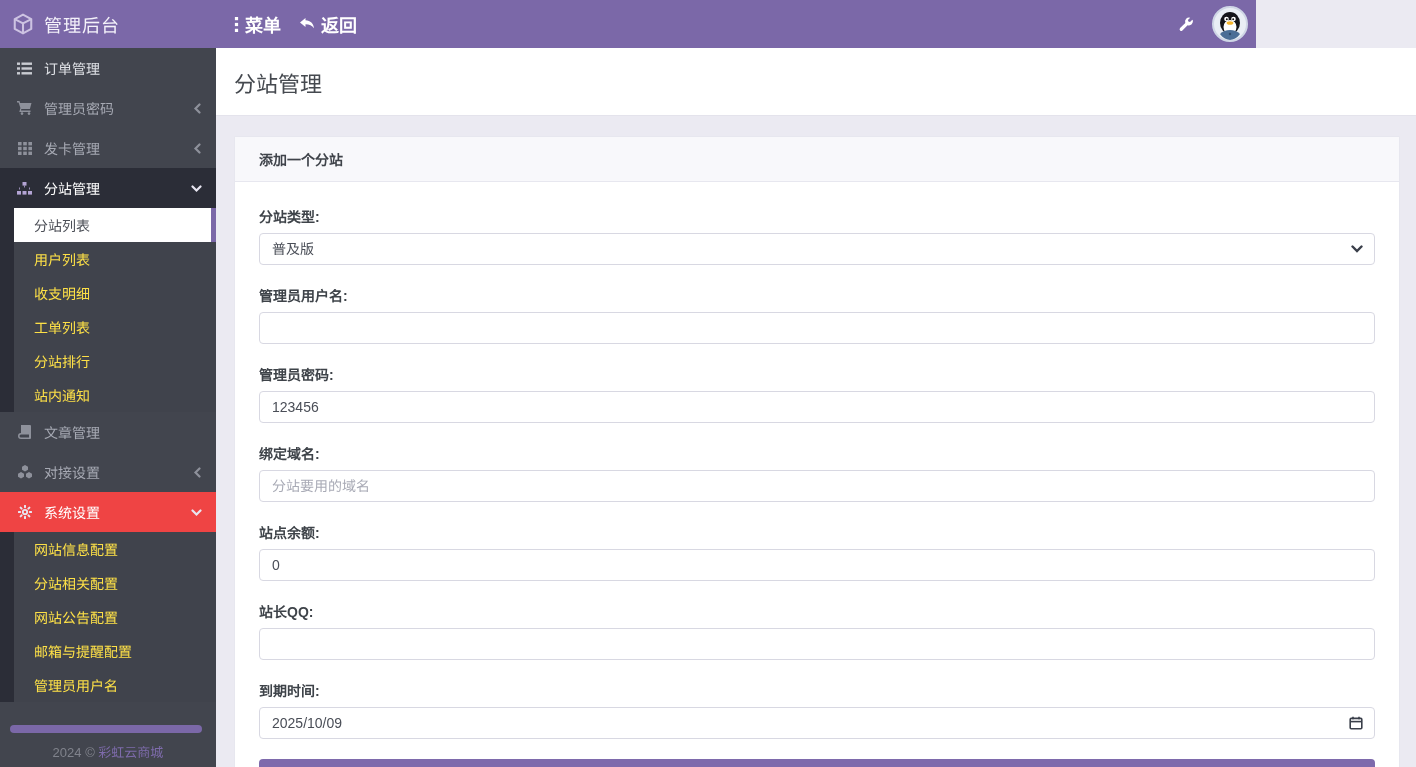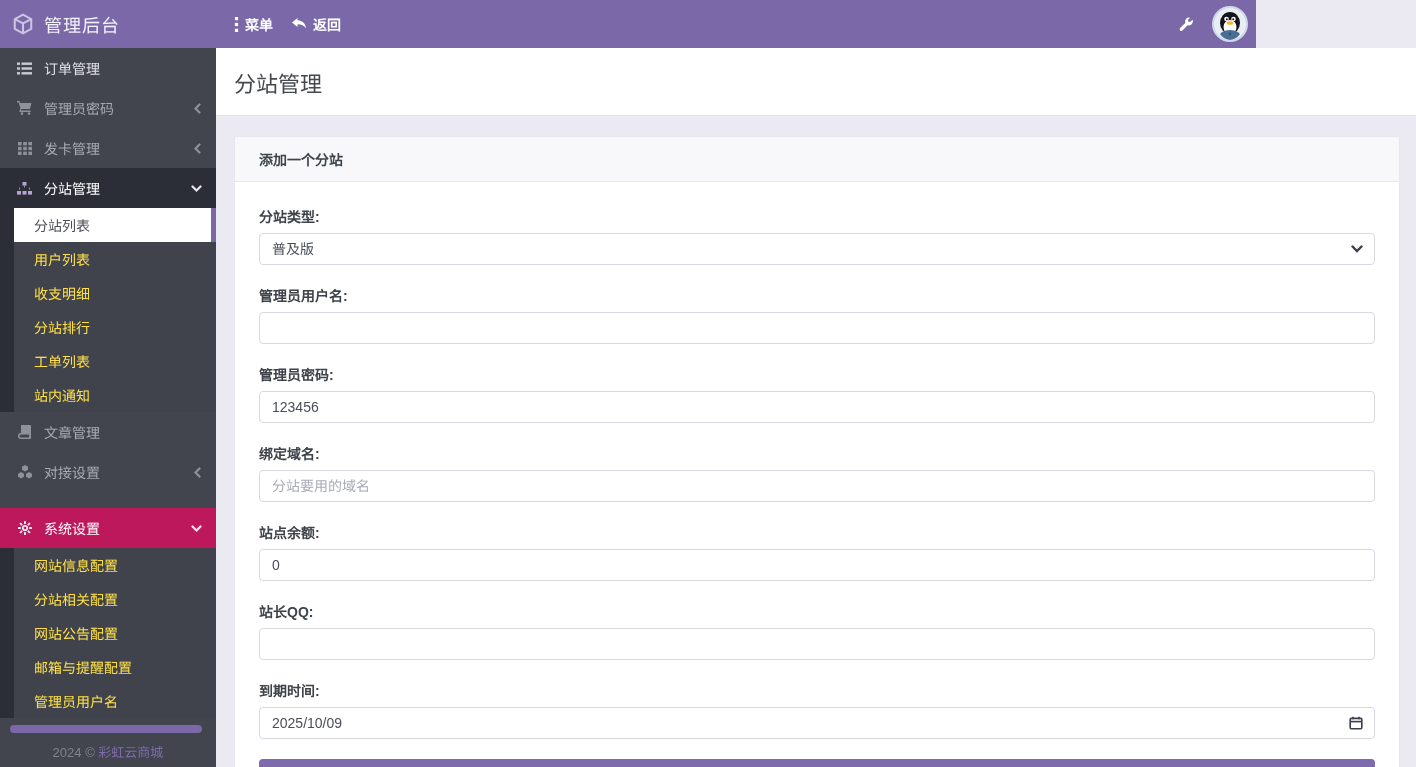--- a/index.html
+++ b/index.html
@@ -6,40 +6,40 @@
   html,body { width:1416px; height:767px; overflow:hidden;
     font-family:"Liberation Sans","DejaVu Sans",sans-serif; background:#ebeaf2; }
 
   
   .topbar { position:absolute; top:0; left:0; width:1256px; height:48px;
     background:#7b68a8; display:flex; align-items:center; z-index:10; }
   .brand { width:216px; display:flex; align-items:center; padding-left:12px; gap:10px; }
   .brand svg { flex:none; }
   .brand-title { color:#f4f2fa; font-size:18px; letter-spacing:1px; }
   .topbar-btn { display:flex; align-items:center; gap:6px; color:#fff;
-    font-size:14px; font-weight:700; margin-left:18px; cursor:pointer; }
+    font-size:18px; font-weight:700; margin-left:18px; cursor:pointer; }
   .topbar-btn svg { display:block; }
   .topbar-right { margin-left:auto; display:flex; align-items:center; gap:18px; padding-right:8px; }
   .wrench-btn { cursor:pointer; display:flex; }
   .avatar { width:36px; height:36px; border-radius:50%; overflow:hidden;
     background:#dfe7ee; border:2px solid #cfd6e6; cursor:pointer; }
 
   
   .sidebar { position:absolute; top:48px; left:0; width:216px; bottom:0;
     background:#42454e; }
   .nav-item { height:40px; display:flex; align-items:center; padding:0 14px 0 16px;
     color:#a6a9b3; font-size:14px; cursor:pointer; }
   .nav-item .nav-ico { width:17px; margin-right:11px; display:flex; justify-content:center; color:#8e919b; }
   .nav-item.bright { color:#dfe1e6; }
   .nav-item.bright .nav-ico { color:#c9cbd2; }
   .nav-item .chev { margin-left:auto; color:#8e919b; display:flex; }
   .nav-item.active { background:#2b2d37; color:#ffffff; }
   .nav-item.active .nav-ico { color:#b3a4d4; }
   .nav-item.active .chev { color:#e8e6f1; }
-  .nav-item.active2 { background:#be185d; color:#ffffff;margin-top:16px; }
+  .nav-item.active2 { background:#ef4444; color:#ffffff; }
   .nav-item.active2 .nav-ico { color:#e8e6f1; }
   .nav-item.active2 .chev { color:#e8e6f1; }
   .submenu { border-left:14px solid #2b2d37; background:#40434c; }
   .sub-item { height:34px; display:flex; align-items:center; padding-left:20px;
     color:#fde047; font-size:14px; cursor:pointer; position:relative; }
   .sub-item.current { background:#ffffff; color:#4c4f57; }
   .sub-item.current::after { content:""; position:absolute; right:0; top:0; bottom:0;
     width:5px; background:#7b68a8; }
   .side-scrollbar { position:absolute; left:10px; right:14px; bottom:34px; height:8px;
     border-radius:4px; background:#7b68a8; cursor:grab; }
@@ -197,24 +197,24 @@
     <div class="sub-item current">
       <span>分站列表</span>
     </div>
     <div class="sub-item">
       <span>用户列表</span>
     </div>
     <div class="sub-item">
       <span>收支明细</span>
     </div>
     <div class="sub-item">
+      <span>工单列表</span>
+    </div>
+    <div class="sub-item">
       <span>分站排行</span>
-    </div>
-    <div class="sub-item">
-      <span>工单列表</span>
     </div>
     <div class="sub-item">
       <span>站内通知</span>
     </div>
   </div>
 
   <div class="nav-item">
     <span class="nav-ico">
       <svg width="13" height="14" viewBox="0 0 13 14" fill="currentColor">
         <path d="M3 0h9a1 1 0 0 1 1 1v12a1 1 0 0 1-1 1H3a3 3 0 0 1 0-6V0zm0 9.5a1.5 1.5 0 1 0 0 3h8v-3H3z"></path>

